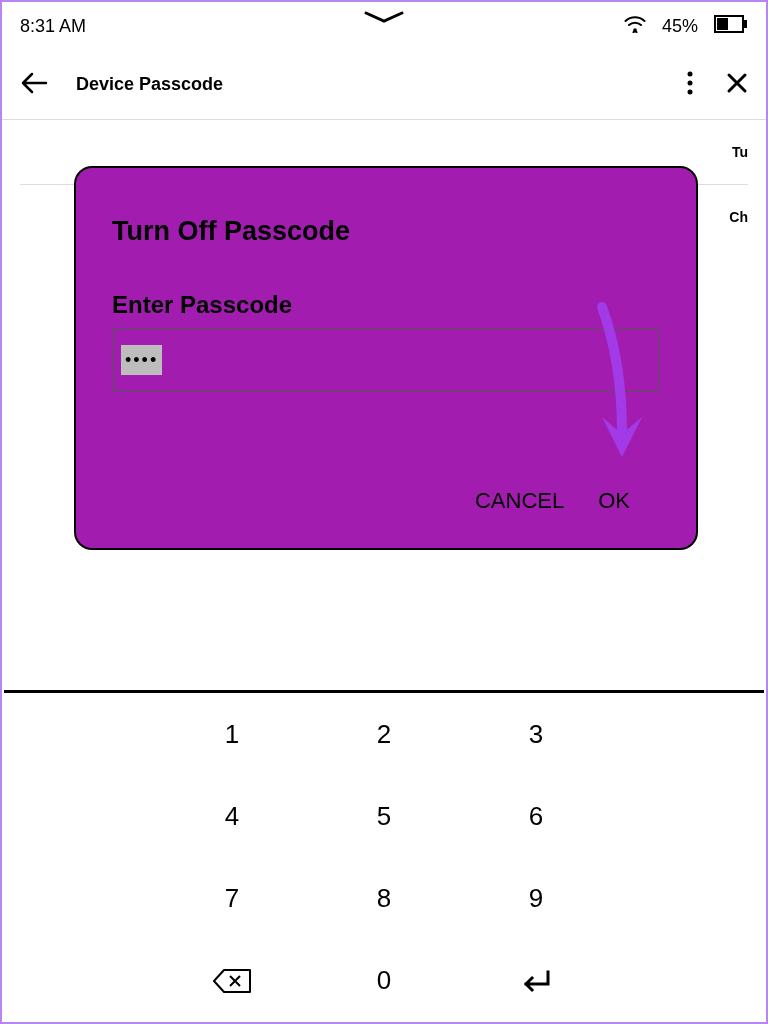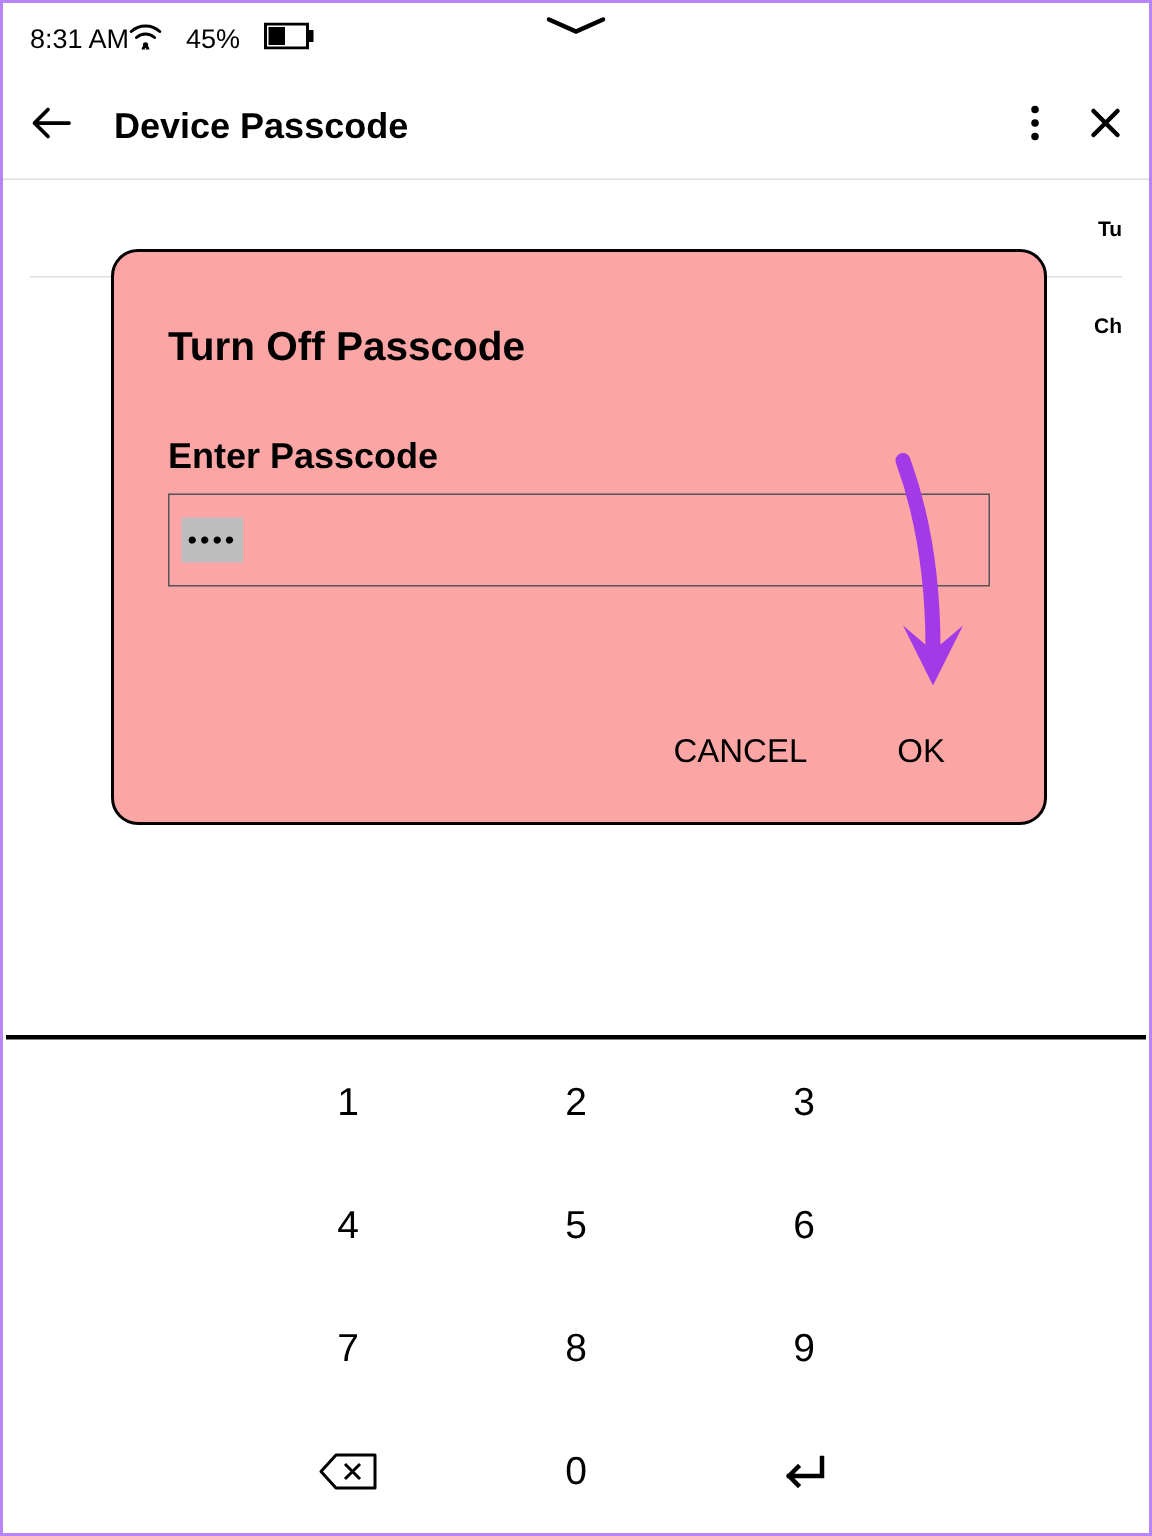--- a/index.html
+++ b/index.html
@@ -11,20 +11,21 @@
     body {
       width: 768px;
       height: 1024px;
       background: #fff;
       border: 2px solid #b785f5;
       position: relative;
       overflow: hidden;
     }
     .status-bar {
       display: flex;
+      justify-content: space-between;
       align-items: center;
       padding: 8px 18px 8px 18px;
       height: 48px;
     }
     .status-time {
       font-size: 18px;
       color: #000;
     }
     .status-center {
       position: absolute;
@@ -45,21 +46,21 @@
       display: flex;
       align-items: center;
       padding: 18px 18px;
       border-bottom: 1px solid #ddd;
       height: 70px;
     }
     .back-arrow {
       margin-right: 28px;
     }
     .header-title {
-      font-size: 24px;
+      font-size: 18px;
       font-weight: bold;
       flex: 1;
     }
     .header-actions {
       display: flex;
       align-items: center;
       gap: 32px;
     }
     .content {
       padding: 0 18px;
@@ -71,21 +72,21 @@
       border-bottom: 1px solid #ddd;
       text-align: right;
     }
     .content-item:last-child { border-bottom: none; }
     .dialog {
       position: absolute;
       left: 72px;
       top: 164px;
       width: 624px;
       height: 384px;
-      background: #fca5a5;
+      background: #a21caf;
       border: 2px solid #000;
       border-radius: 18px;
       padding: 48px 36px 24px 36px;
       display: flex;
       flex-direction: column;
     }
     .dialog-title {
       font-size: 27px;
       font-weight: bold;
       margin-bottom: 44px;
@@ -109,21 +110,21 @@
       background: #bdbdbd;
       padding: 6px 4px;
       font-size: 18px;
       letter-spacing: 2px;
       line-height: 1;
     }
     .dialog-buttons {
       margin-top: auto;
       display: flex;
       justify-content: flex-end;
-      gap: 60px;
+      gap: 34px;
       padding-right: 30px;
       padding-bottom: 10px;
     }
     .dialog-btn {
       font-size: 22px;
       background: none;
       border: none;
       cursor: pointer;
       color: #000;
     }

